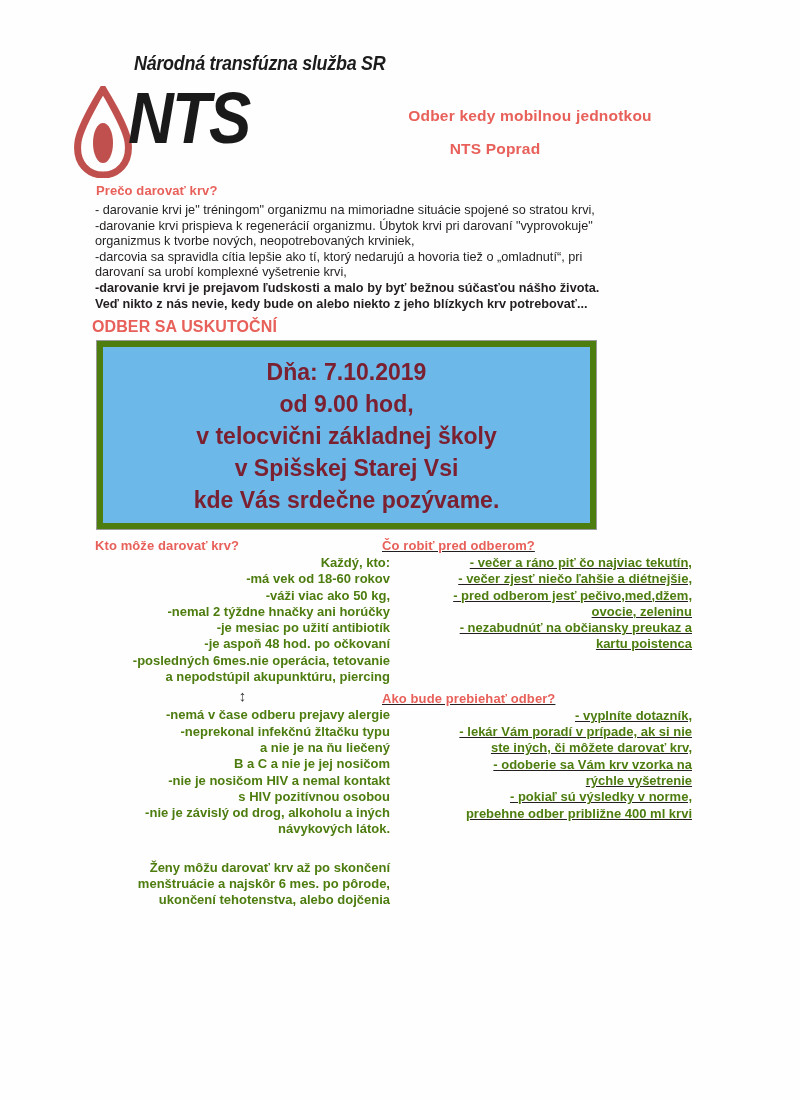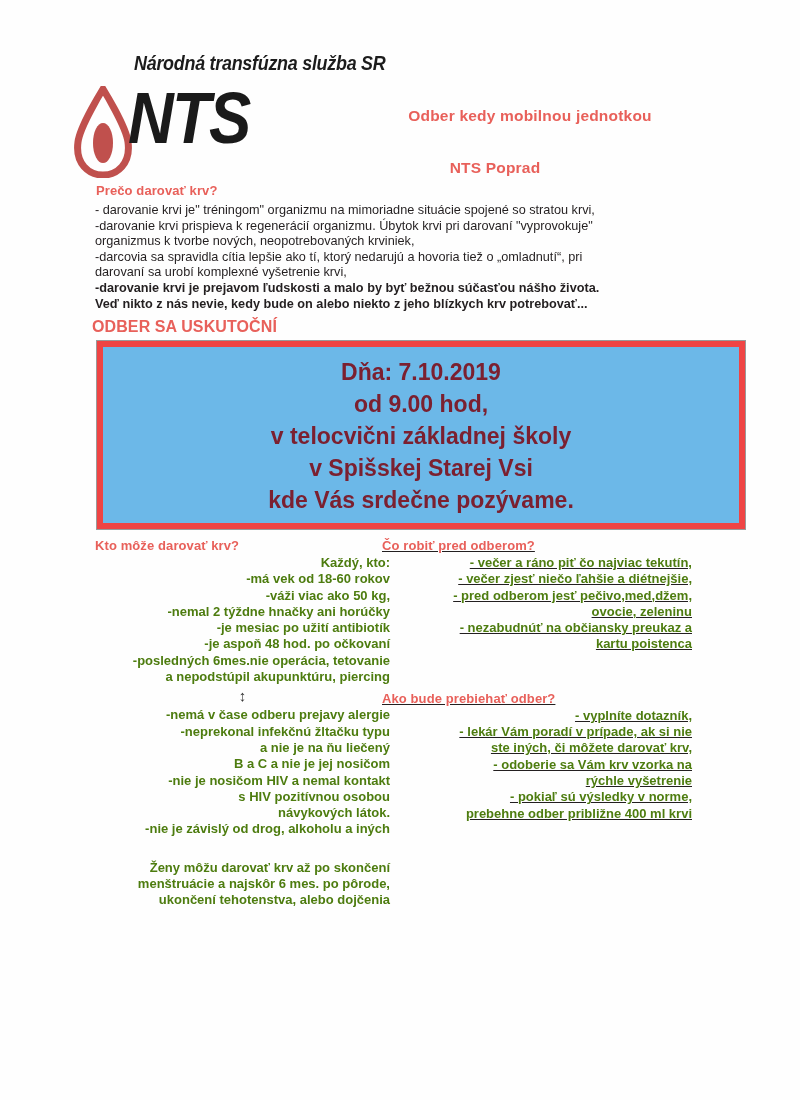--- a/index.html
+++ b/index.html
@@ -66,21 +66,21 @@
 
   .hdr-line {
     position: absolute;
     text-align: center;
     color: #e8605a;
     font-weight: bold;
     font-size: 15.5px;
     letter-spacing: 0.2px;
   }
   .hdr-1 { left: 330px; top: 107px; width: 400px; }
-  .hdr-2 { left: 330px; top: 159px; width: 330px; }
+  .hdr-2 { left: 330px; top: 140px; width: 330px; }
 
   
   .sec-h {
     color: #e8605a;
     font-weight: bold;
     font-size: 13px;
     letter-spacing: 0.1px;
   }
 
   .h-preco {
@@ -107,24 +107,24 @@
     left: 92px;
     top: 318px;
     font-size: 16px;
   }
 
   
   .announce {
     position: absolute;
     left: 96px;
     top: 340px;
-    width: 650px;
+    width: 501px;
     height: 190px;
     border: 1.5px solid #9a9a9a;
-    background: #ef4444;
+    background: #4d7c0f;
     box-sizing: border-box;
     padding: 6px;
   }
   .announce-inner {
     width: 100%;
     height: 100%;
     background: #6cb8e8;
     box-sizing: border-box;
     display: flex;
     flex-direction: column;
@@ -227,22 +227,22 @@
 
     <div class="sep-arrow">↕</div>
 
     <div class="blk">
       <div class="ln">-nemá v čase odberu  prejavy alergie</div>
       <div class="ln">-neprekonal infekčnú žltačku typu</div>
       <div class="ln"> a nie je na ňu liečený</div>
       <div class="ln"> B a C a nie je jej nosičom</div>
       <div class="ln">-nie je nosičom HIV a nemal kontakt</div>
       <div class="ln"> s HIV pozitívnou osobou</div>
+      <div class="ln">-nie je závislý od drog, alkoholu a iných</div>
       <div class="ln"> návykových látok.</div>
-      <div class="ln">-nie je závislý od drog, alkoholu a iných</div>
     </div>
 
     <div class="gap-l"></div>
 
     <div class="blk">
       <div class="ln">Ženy môžu darovať krv až po skončení</div>
       <div class="ln">menštruácie a najskôr 6 mes. po pôrode,</div>
       <div class="ln">ukončení tehotenstva, alebo dojčenia</div>
     </div>
   </div>

